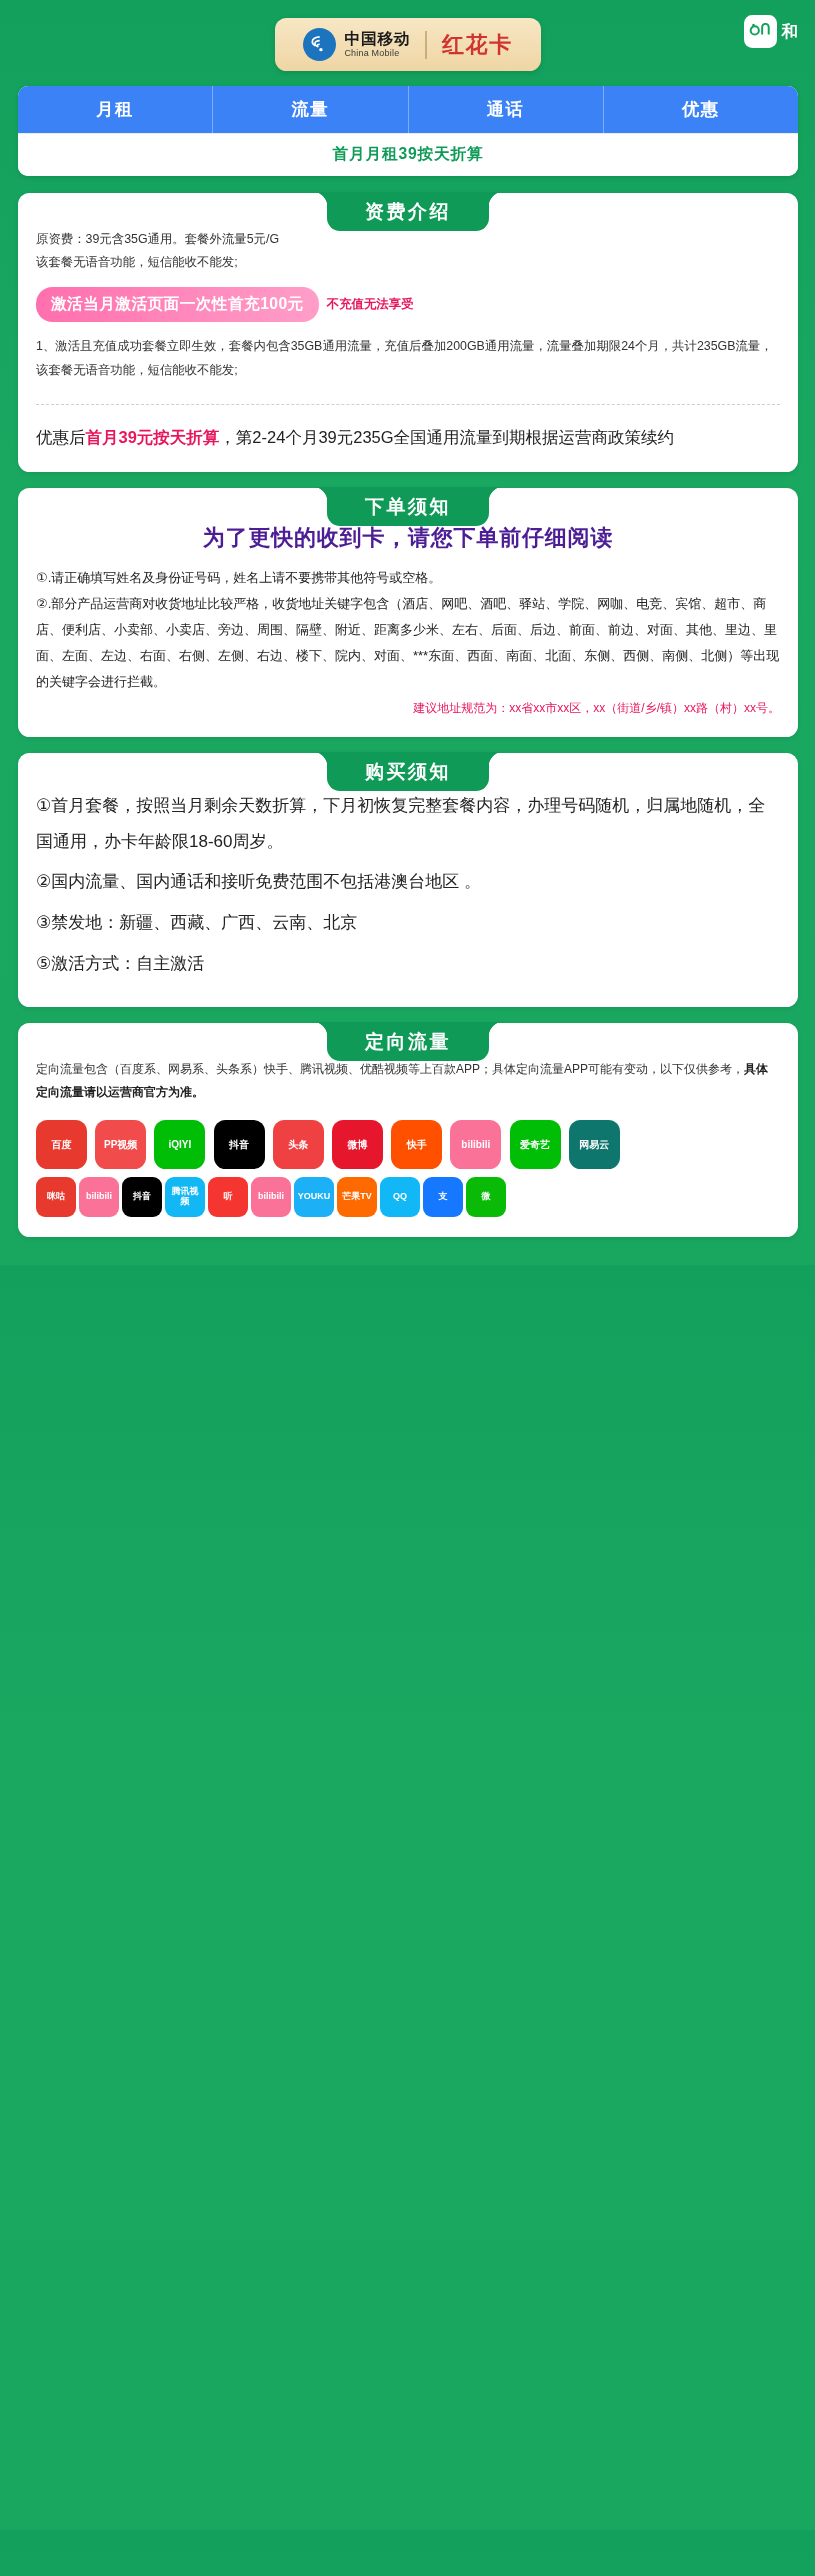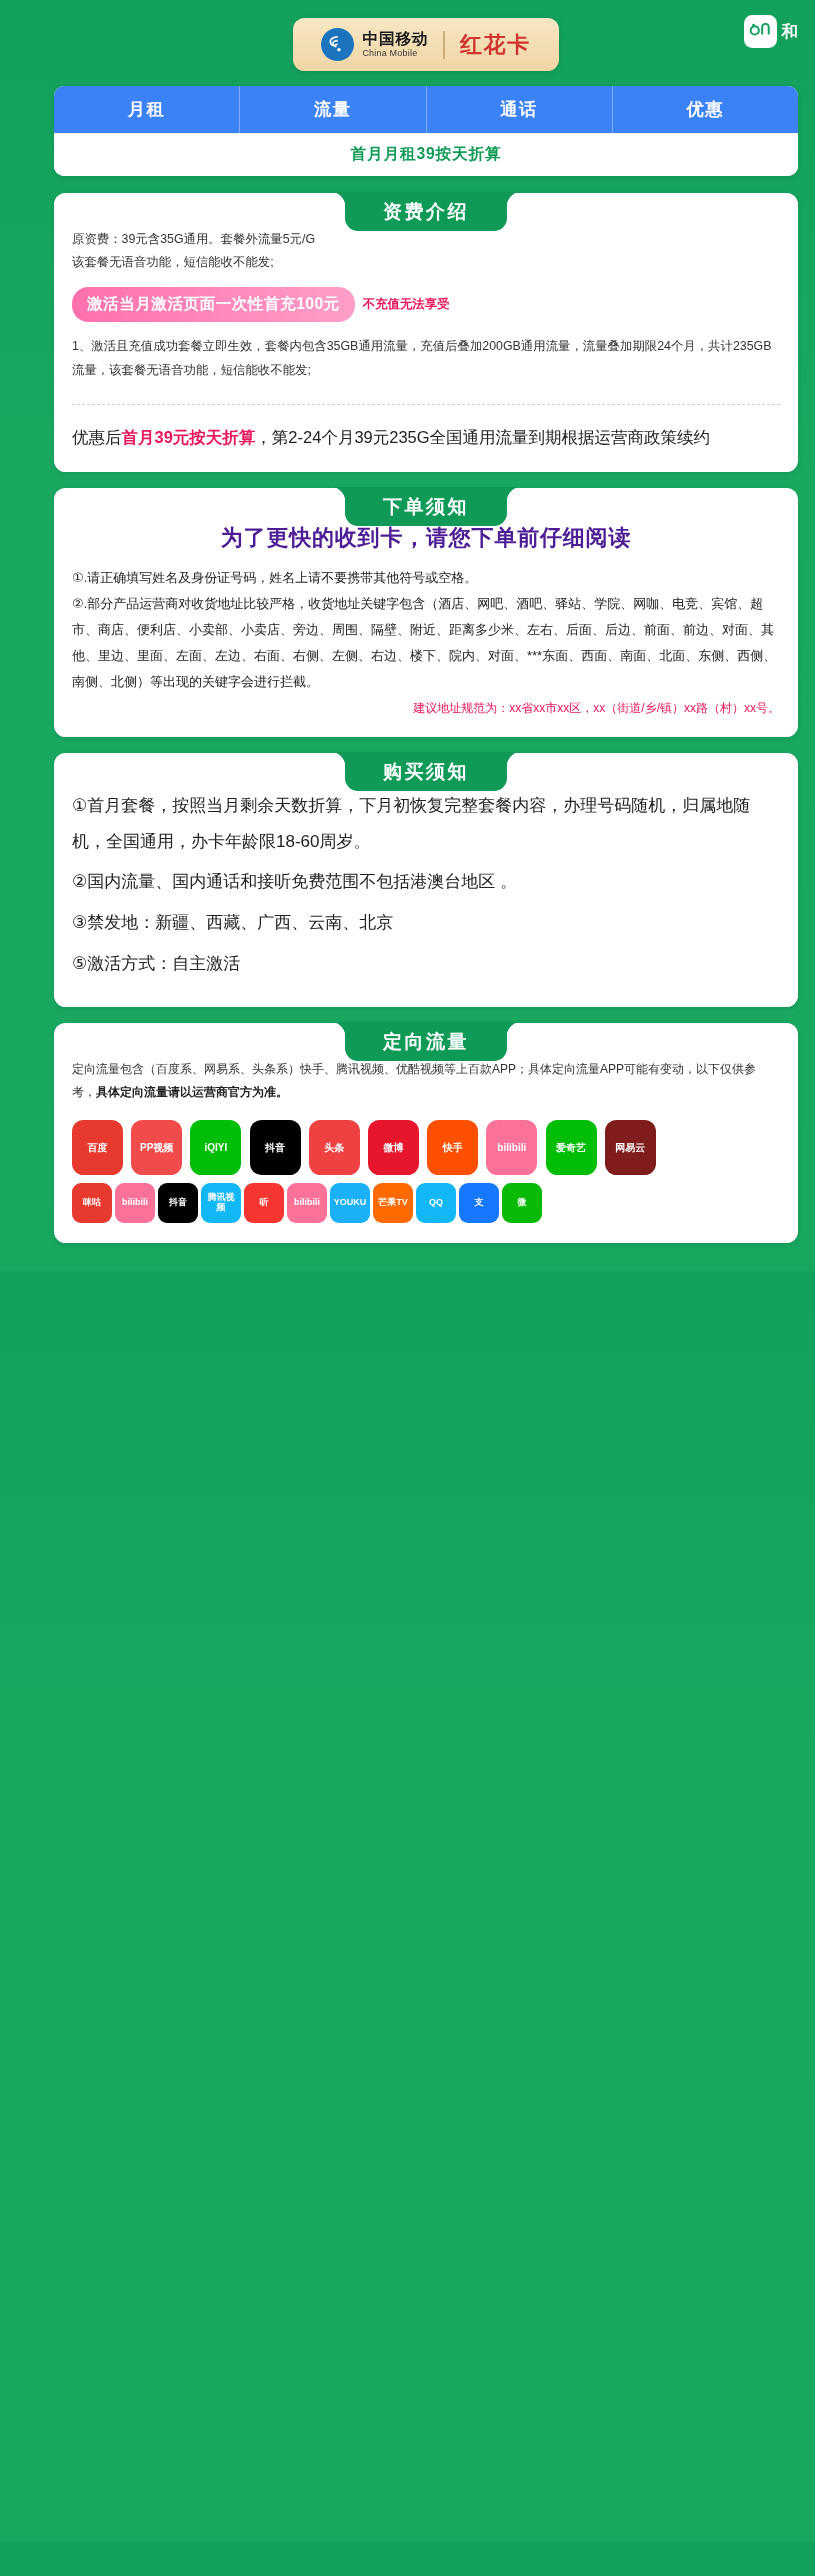--- a/index.html
+++ b/index.html
@@ -3,21 +3,21 @@
 <meta charset="utf-8">
 <style>
   * { box-sizing: border-box; margin: 0; padding: 0; }
   body {
     width: 816px;
     font-family: "Liberation Sans", "DejaVu Sans", sans-serif;
     background: #16a05a;
     background: linear-gradient(180deg,#12a05c 0%, #1aa861 40%, #19a65f 100%);
     padding: 0 0 20px 0;
   }
-  .page { width: 816px; position: relative; padding-left: 36px; }
+  .page { width: 816px; position: relative; }
 
   
   .brand-row {
     display: flex; align-items: center; justify-content: center;
     padding: 18px 0 11.5px 0; position: relative;
   }
   .brand-pill {
     display: flex; align-items: center; gap: 15px;
     background: linear-gradient(180deg,#f7e7c4 0%,#efd5a4 100%);
     border-radius: 11.5px;
@@ -142,21 +142,21 @@
 
   .dx-text { font-size: 12px; color: #333; line-height: 1.95; }
   .dx-text .strong { color: #222; font-weight: bold; }
 
   
   .apps {
     display: flex; flex-wrap: wrap; gap: 8.2px 8.2px; margin-top: 15px;
     justify-content: flex-start;
   }
   .app {
-    width: 51px; height: 55px; border-radius: 11.5px;
+    width: 51px; height: 49px; border-radius: 11.5px;
     display: flex; align-items: center; justify-content: center;
     color: #fff; font-size: 10px; font-weight: bold; text-align: center;
     line-height: 1.1; overflow: hidden; padding: 2.5px;
   }
   .apps-row2 { display:flex; flex-wrap: wrap; gap: 3px; margin-top: 8.2px; }
   .app.sm { width: 40px; height: 40px; border-radius: 9px; font-size: 9px; }
   .footer-space { height: 8.2px; }
 </style>
 </head>
 <body>
@@ -253,21 +253,21 @@
     <div class="apps">
       <div class="app" style="background:#e8392f">百度</div>
       <div class="app" style="background:#f24b4b">PP视频</div>
       <div class="app" style="background:#00be06">iQIYI</div>
       <div class="app" style="background:#000000">抖音</div>
       <div class="app" style="background:#f04142">头条</div>
       <div class="app" style="background:#e6162d">微博</div>
       <div class="app" style="background:#ff5000">快手</div>
       <div class="app" style="background:#fb7299">bilibili</div>
       <div class="app" style="background:#00be06">爱奇艺</div>
-      <div class="app" style="background:#7f1d1d">网易云</div>
+      <div class="app" style="background:#0f766e">网易云</div>
     </div>
 
     <div class="apps-row2">
       <div class="app sm" style="background:#e8392f">咪咕</div>
       <div class="app sm" style="background:#fb7299">bilibili</div>
       <div class="app sm" style="background:#000000">抖音</div>
       <div class="app sm" style="background:#12b7f5">腾讯视频</div>
       <div class="app sm" style="background:#f43530">听</div>
       <div class="app sm" style="background:#fb7299">bilibili</div>
       <div class="app sm" style="background:#1cb0f6">YOUKU</div>

